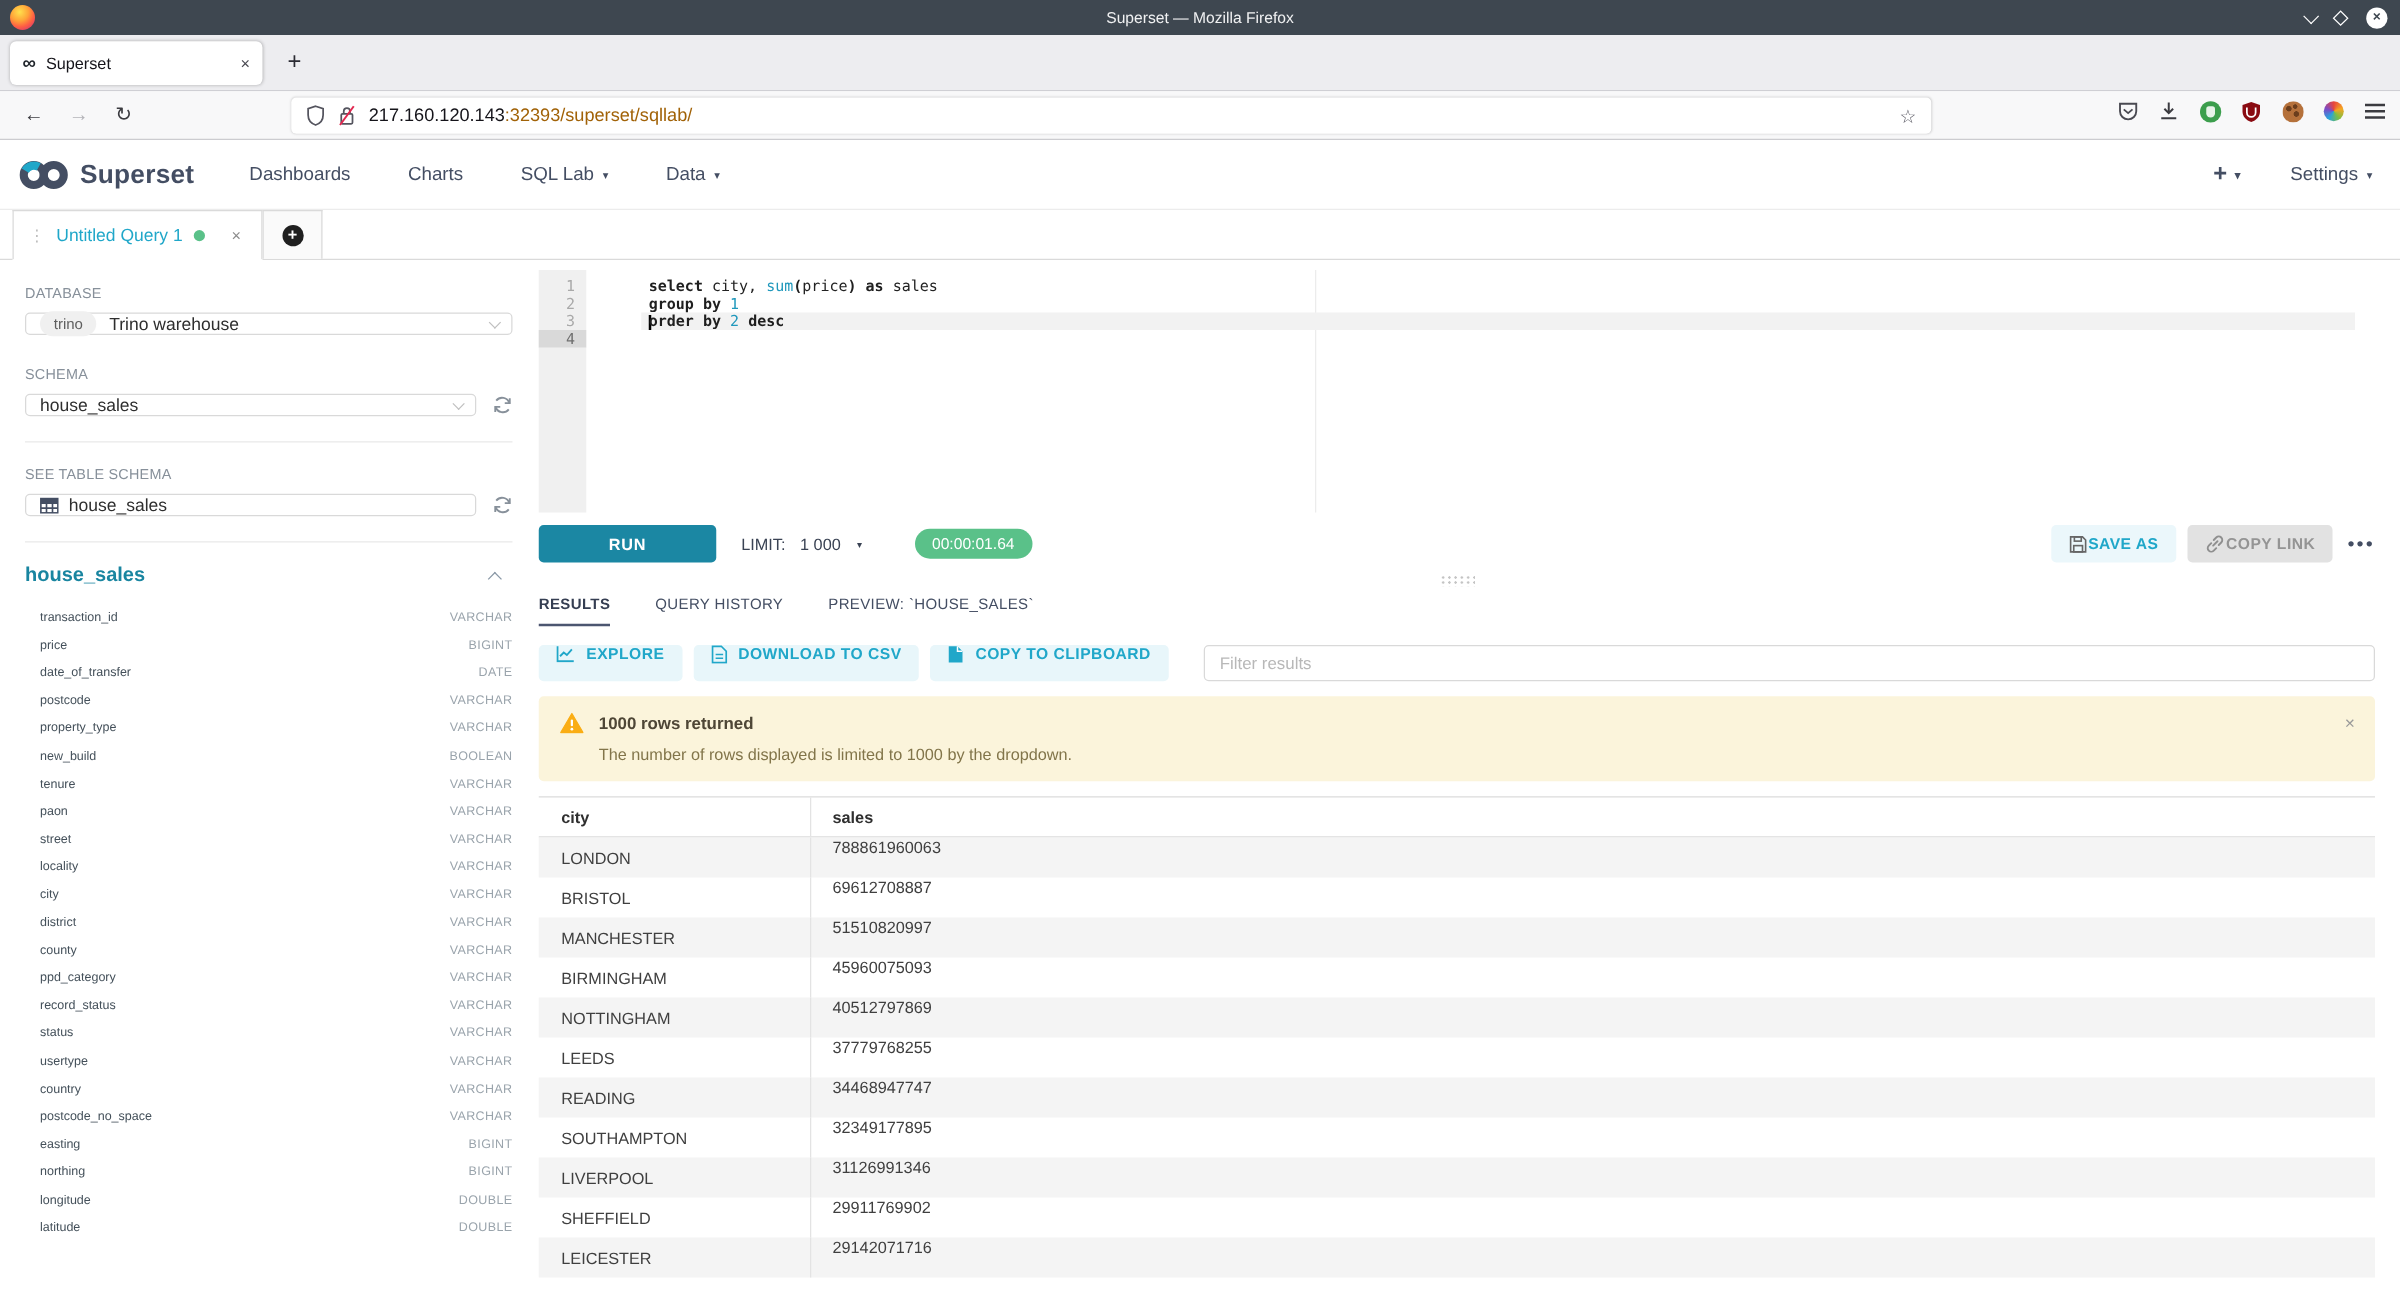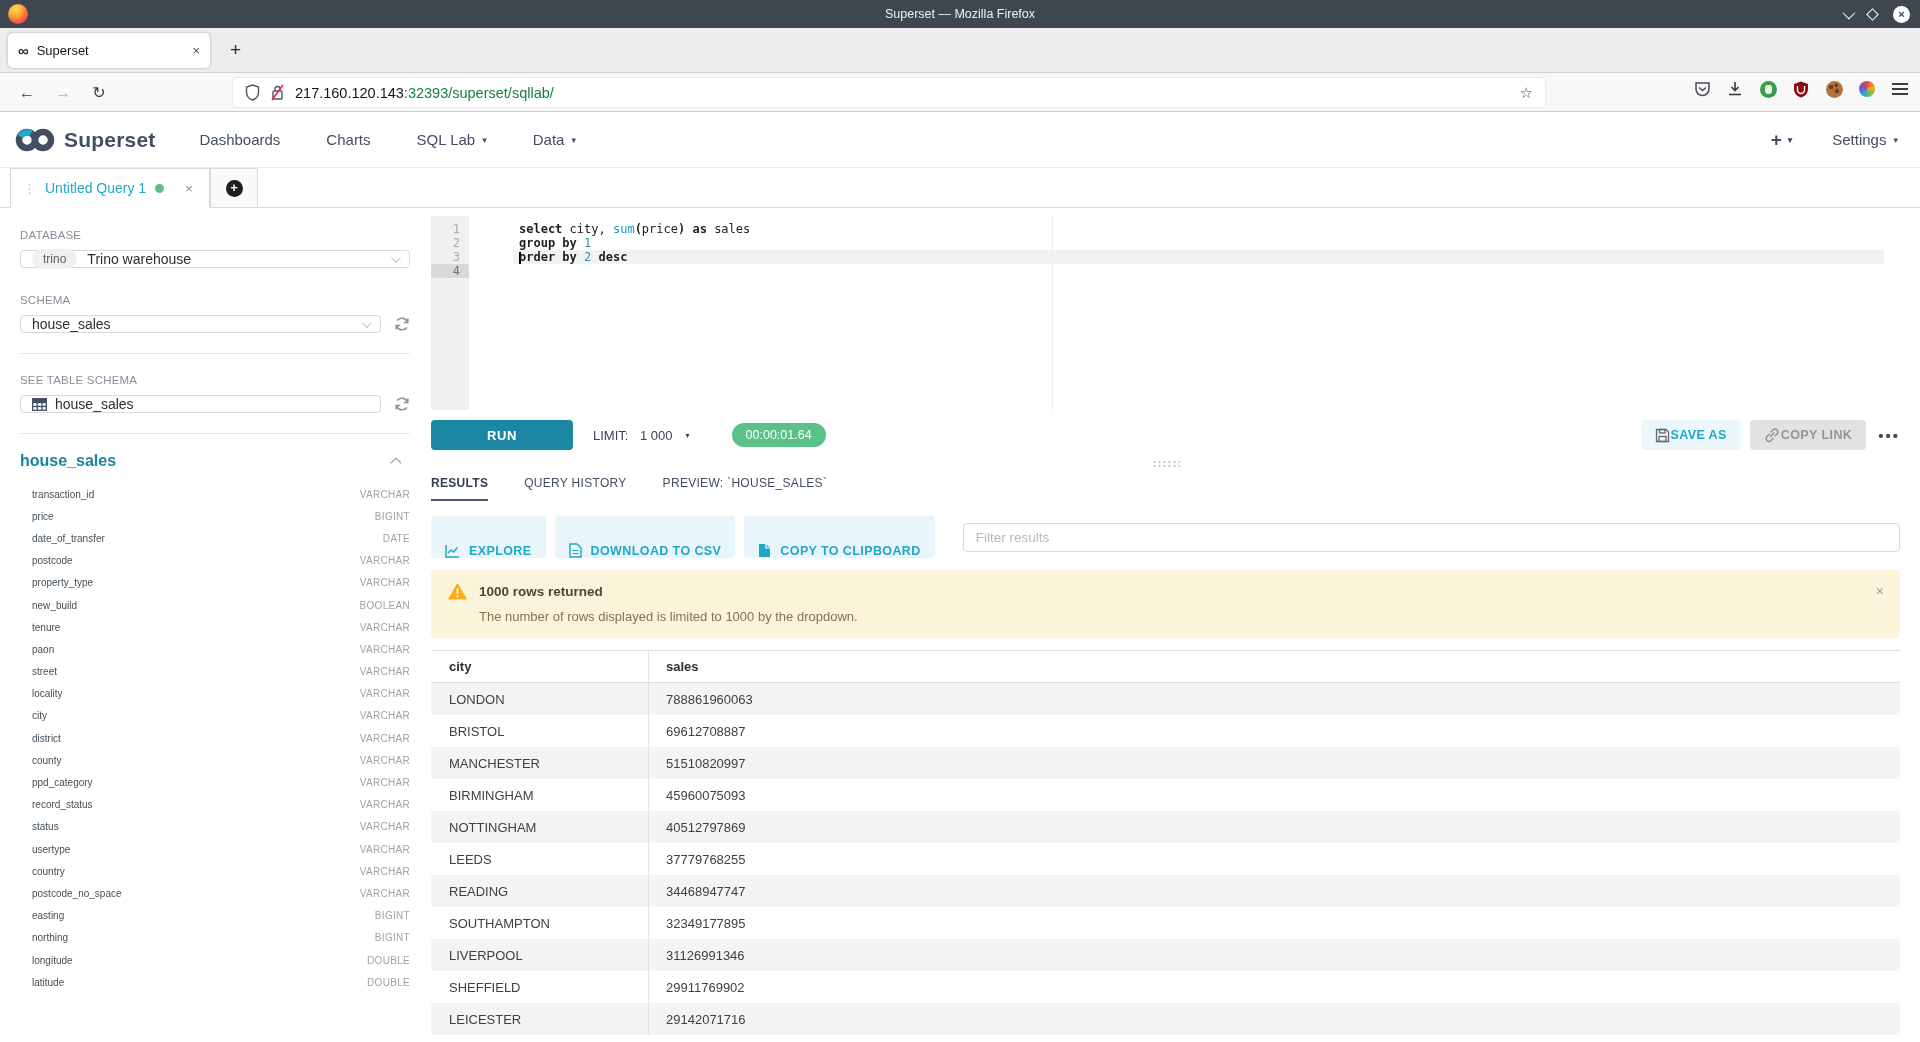--- a/index.html
+++ b/index.html
@@ -28,21 +28,21 @@
   .ff-tab-close { color:#4A4A52; font-size:13px; }
   .ff-newtab { margin-left:20px; font-size:19px; color:#2B2B33; font-weight:normal; }
 
   .urlrow { position:relative; height:39px; background:#F8F8F9; border-bottom:1px solid #CCCCD0; }
   .nav-btn { position:absolute; top:7px; width:26px; height:26px; text-align:center; line-height:26px;
     font-size:16px; color:#3B3B40; }
   .nav-btn.dis { color:#B3B3B8; }
   .url-field { position:absolute; left:233px; top:5px; width:1312px; height:29px; background:#fff;
     border-radius:4px; box-shadow:0 0 2px rgba(0,0,0,.18); display:flex; align-items:center; padding:0 12px; }
   .url-text { margin-left:10px; font-size:14.5px; color:#15141A; flex:1; white-space:nowrap; overflow:hidden; }
-  .url-text .dim { color:#15803d; }
+  .url-text .dim { color:#a16207; }
   .url-star { font-size:15px; color:#55555F; }
   .ff-icons { position:absolute; right:10px; top:6px; display:flex; align-items:center; gap:13px; }
   .ff-icons .fi { width:20px; height:20px; display:flex; align-items:center; justify-content:center; }
   .fi-green { width:17px; height:17px; border-radius:50%; background:#3C9E4D; position:relative; }
   .fi-green::after{ content:""; position:absolute; left:5px; top:4px; width:7px; height:9px;
     background:#E7F3E9; border-radius:3px 3px 5px 5px; }
   .fi-cookie { width:17px; height:17px; border-radius:50%; background:#B5713B;
     background-image:radial-gradient(circle at 30% 35%, #6B3E1D 2px, transparent 2.4px),
       radial-gradient(circle at 65% 60%, #6B3E1D 2px, transparent 2.4px),
       radial-gradient(circle at 60% 25%, #6B3E1D 1.6px, transparent 2px); }
@@ -132,40 +132,40 @@
   .more-dots { margin-left:12px; color:#444E63; font-size:15px; font-weight:bold; letter-spacing:2px; }
 
   
   .pane-div { height:22px; position:relative; margin-top:4px; }
   .grip { position:absolute; left:50%; top:6px; transform:translateX(-50%); width:28px; height:9px;
     background-image:radial-gradient(#C4C4C4 1px, transparent 1.3px); background-size:5px 4px; }
   .res-tabs { display:flex; gap:36px; }
   .res-tab { font-size:12px; color:#444E63; letter-spacing:.3px; padding-bottom:9px; }
   .res-tab.active { border-bottom:2px solid #4C5670; font-weight:bold; color:#353E52; }
   .res-actions { display:flex; align-items:center; margin-top:15px; }
-  .act-btn { height:42px; background:#E8F6FA; color:#20A7C9; border:none; border-radius:4px;
-    display:flex; align-items:flex-end; gap:9px; padding:0 14px; font-size:12.5px; font-weight:bold;
+  .act-btn { height:29px; background:#E8F6FA; color:#20A7C9; border:none; border-radius:4px;
+    display:flex; align-items:flex-start; gap:9px; padding:0 14px; font-size:12.5px; font-weight:bold;
     letter-spacing:.4px; margin-right:9px; font-family:inherit; }
   .filter-input { flex:1; margin-left:19px; height:29px; border:1px solid #D9D9D9; border-radius:4px;
     padding:0 12px; font-size:13.5px; color:#333; font-family:inherit; }
   .filter-input::placeholder { color:#B8B8B8; }
 
   .alert { margin-top:12px; background:#FBF4DB; border-radius:4px; padding:13px 40px 14px 17px; position:relative; }
   .alert-head { display:flex; align-items:center; gap:12px; }
   .alert-title { font-size:13.5px; font-weight:bold; color:#4E4636; }
   .alert-body { margin-left:31px; margin-top:9px; font-size:13px; color:#82754A; }
   .alert-close { position:absolute; right:16px; top:13px; color:#999; font-size:14px; }
 
   .res-table { margin-top:12px; border-top:1px solid #DCDCDC; }
   .thead { display:flex; height:32px; align-items:center; border-bottom:1px solid #DCDCDC;
     font-size:13px; font-weight:bold; color:#2F2F2F; }
   .c-city { width:218px; padding-left:18px; align-self:stretch; display:flex; align-items:center;
     border-right:1px solid #E3E3E3; }
   .c-sales { padding-left:17px; }
-  .trow { display:flex; height:32px; align-items:center; font-size:13px; color:#3F3F3F; }
+  .trow { display:flex; height:32px; align-items:flex-start; font-size:13px; color:#3F3F3F; }
   .trow:nth-child(odd) { background:#F4F4F4; }
 
   svg { display:block; }
 </style>
 </head>
 <body>
 
 <div class="titlebar">
   <div class="ff-orb"></div>
   <div class="win-title">Superset — Mozilla Firefox</div>

